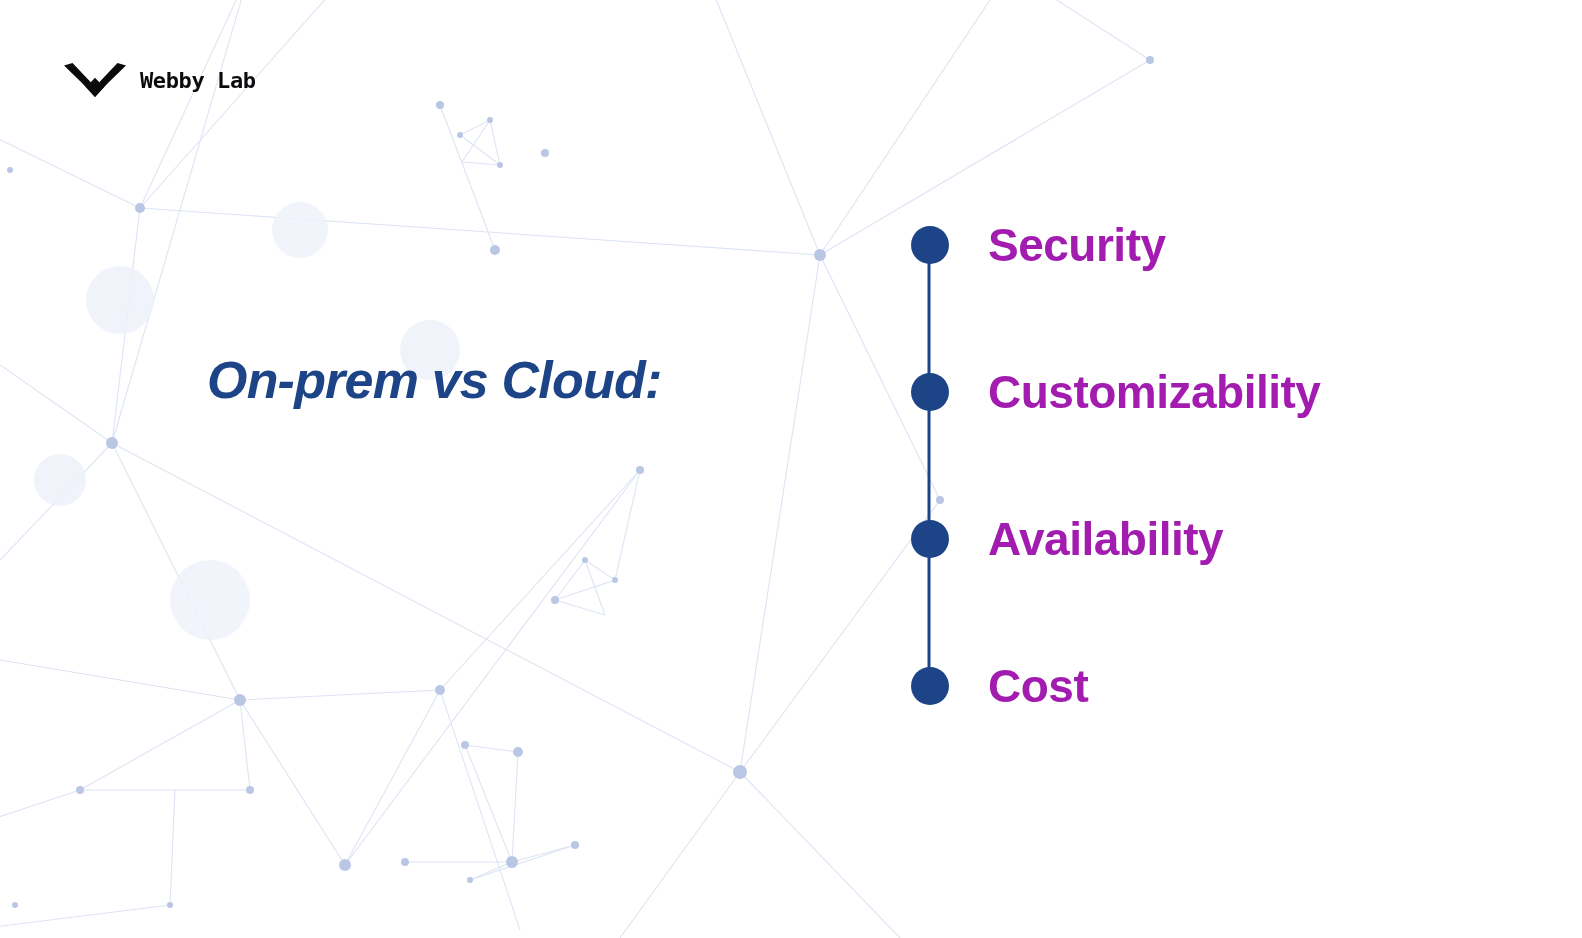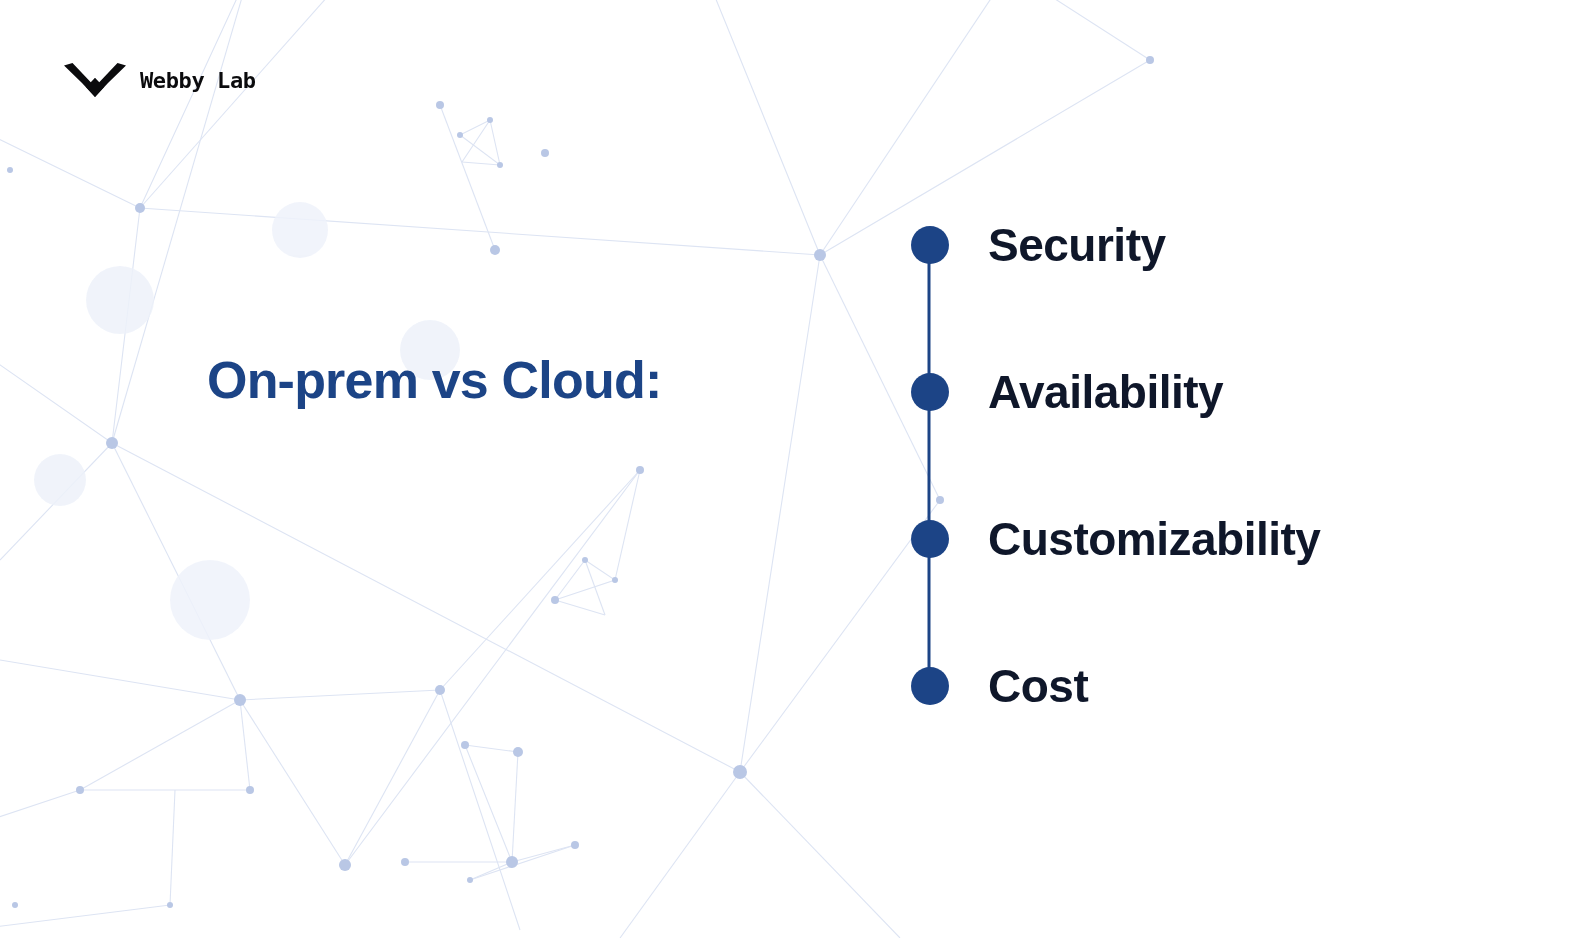--- a/index.html
+++ b/index.html
@@ -72,20 +72,21 @@
     width: 620px;
   }
   .headline {
     margin: 0;
     font-size: 52px;
     font-weight: 700;
     letter-spacing: -0.8px;
     line-height: 1.08;
     color: #1c4486;
     white-space: nowrap;
+    font-style: italic;
   }
   .subheadline {
     margin: 0;
     padding-top: 32px;
     font-size: 43px;
     font-weight: 400;
     line-height: 1.35;
     letter-spacing: -0.2px;
     color: #1c4486;
     max-width: 360px;
@@ -127,21 +128,21 @@
     background: #1c4486;
   }
   .timeline-label {
     position: relative;
     z-index: 2;
     margin-left: 39px;
     font-size: 46px;
     font-weight: 700;
     letter-spacing: -0.5px;
     line-height: 1;
-    color: #0f172a;
+    color: #a21caf;
     white-space: nowrap;
   }
 </style>
 </head>
 <body>
 
 <div class="slide">
 
   <div class="bg-network">
     <svg viewBox="0 0 1582 938" xmlns="http://www.w3.org/2000/svg" aria-hidden="true">
@@ -249,27 +250,27 @@
   <div class="timeline">
     <div class="timeline-track"></div>
 
     <div class="timeline-item">
       <span class="timeline-dot"></span>
       <span class="timeline-label">Security</span>
     </div>
 
     <div class="timeline-item">
       <span class="timeline-dot"></span>
+      <span class="timeline-label">Customizability</span>
+    </div>
+
+    <div class="timeline-item">
+      <span class="timeline-dot"></span>
       <span class="timeline-label">Availability</span>
     </div>
 
     <div class="timeline-item">
       <span class="timeline-dot"></span>
-      <span class="timeline-label">Customizability</span>
-    </div>
-
-    <div class="timeline-item">
-      <span class="timeline-dot"></span>
       <span class="timeline-label">Cost</span>
     </div>
   </div>
 
 </div>
 
 </body></html>

